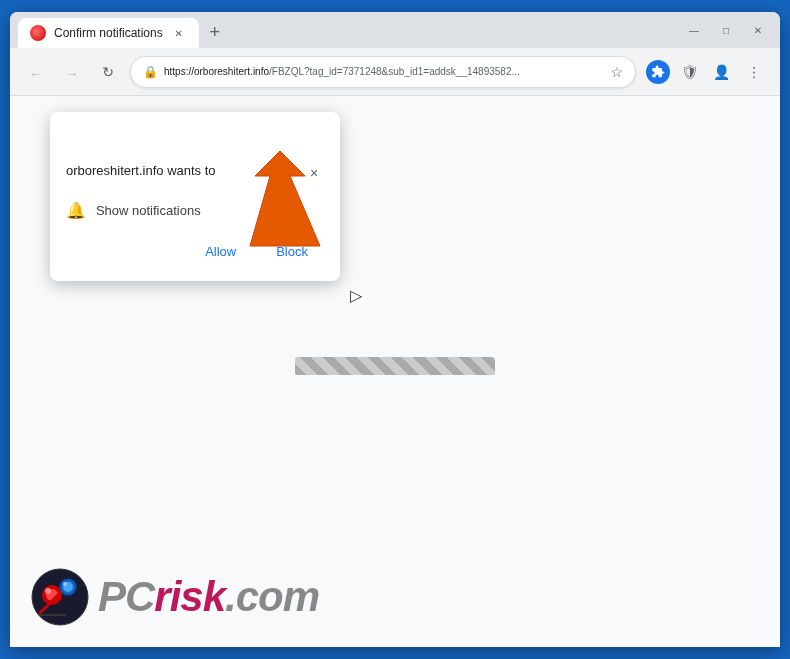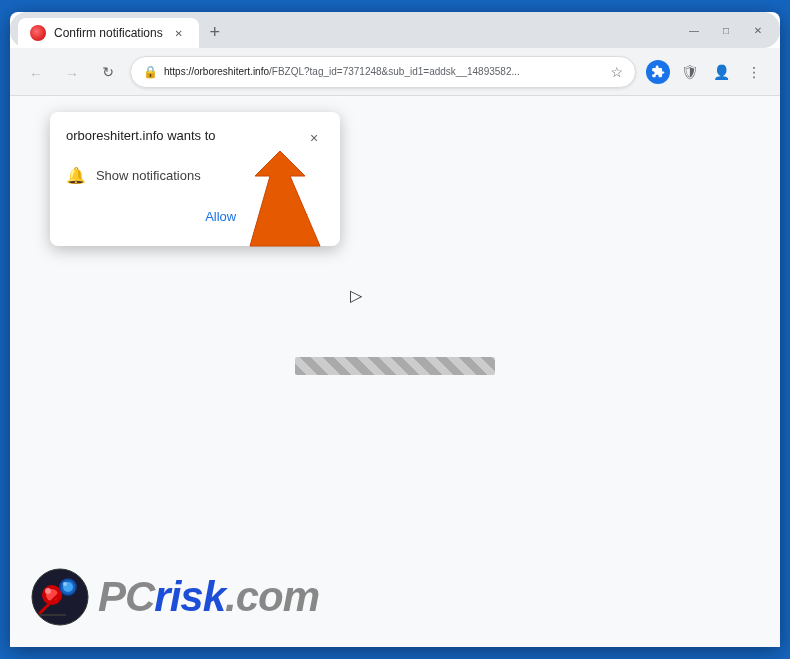--- a/index.html
+++ b/index.html
@@ -29,21 +29,20 @@
     }
 
     
     .title-bar {
       height: 36px;
       background: #dee1e6;
       display: flex;
       align-items: flex-end;
       padding: 0 8px;
       flex-shrink: 0;
-      border-radius: 17px;
     }
 
     .tab-area {
       display: flex;
       align-items: flex-end;
       flex: 1;
       gap: 2px;
     }
 
     .tab {
@@ -230,20 +229,21 @@
       box-shadow: 0 4px 16px rgba(0,0,0,0.25);
       z-index: 100;
       padding: 16px;
     }
 
     .popup-header {
       display: flex;
       justify-content: space-between;
       align-items: flex-start;
       margin-bottom: 12px;
+      margin-top: 35px;
     }
 
     .popup-title {
       font-size: 13px;
       color: #202124;
       font-weight: 400;
       flex: 1;
       padding-right: 8px;
     }
 
@@ -365,21 +365,21 @@
 
     .pcrisk-text {
       font-size: 42px;
       font-weight: 900;
       font-style: italic;
       color: #888;
       letter-spacing: -1px;
     }
 
     .pcrisk-text .risk {
-      color: #1d4ed8;
+      color: #be185d;
     }
 
     .cursor {
       position: absolute;
       top: 190px;
       left: 340px;
       font-size: 16px;
       color: #333;
       pointer-events: none;
     }

